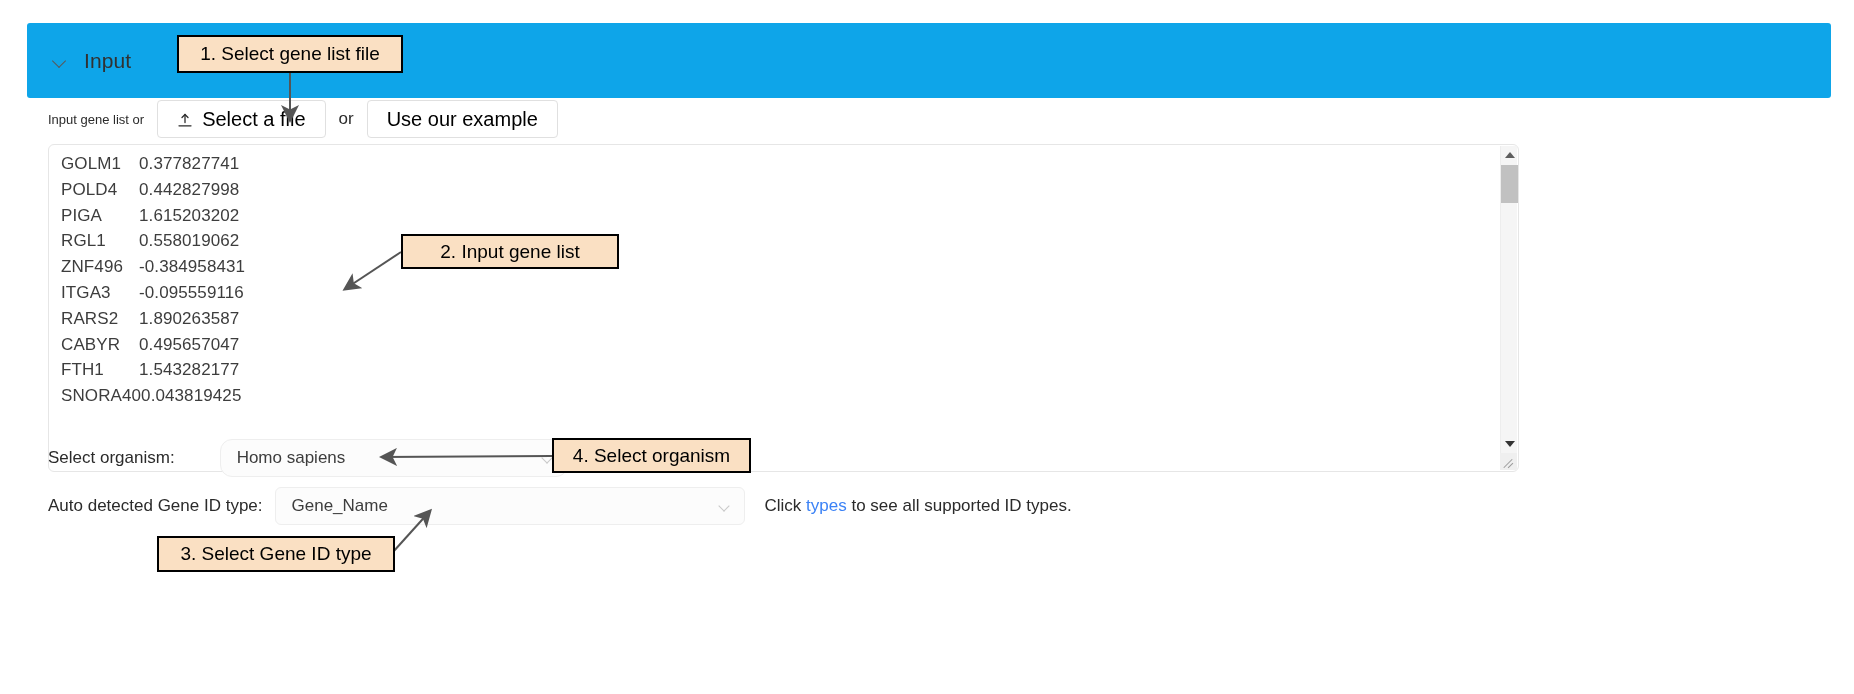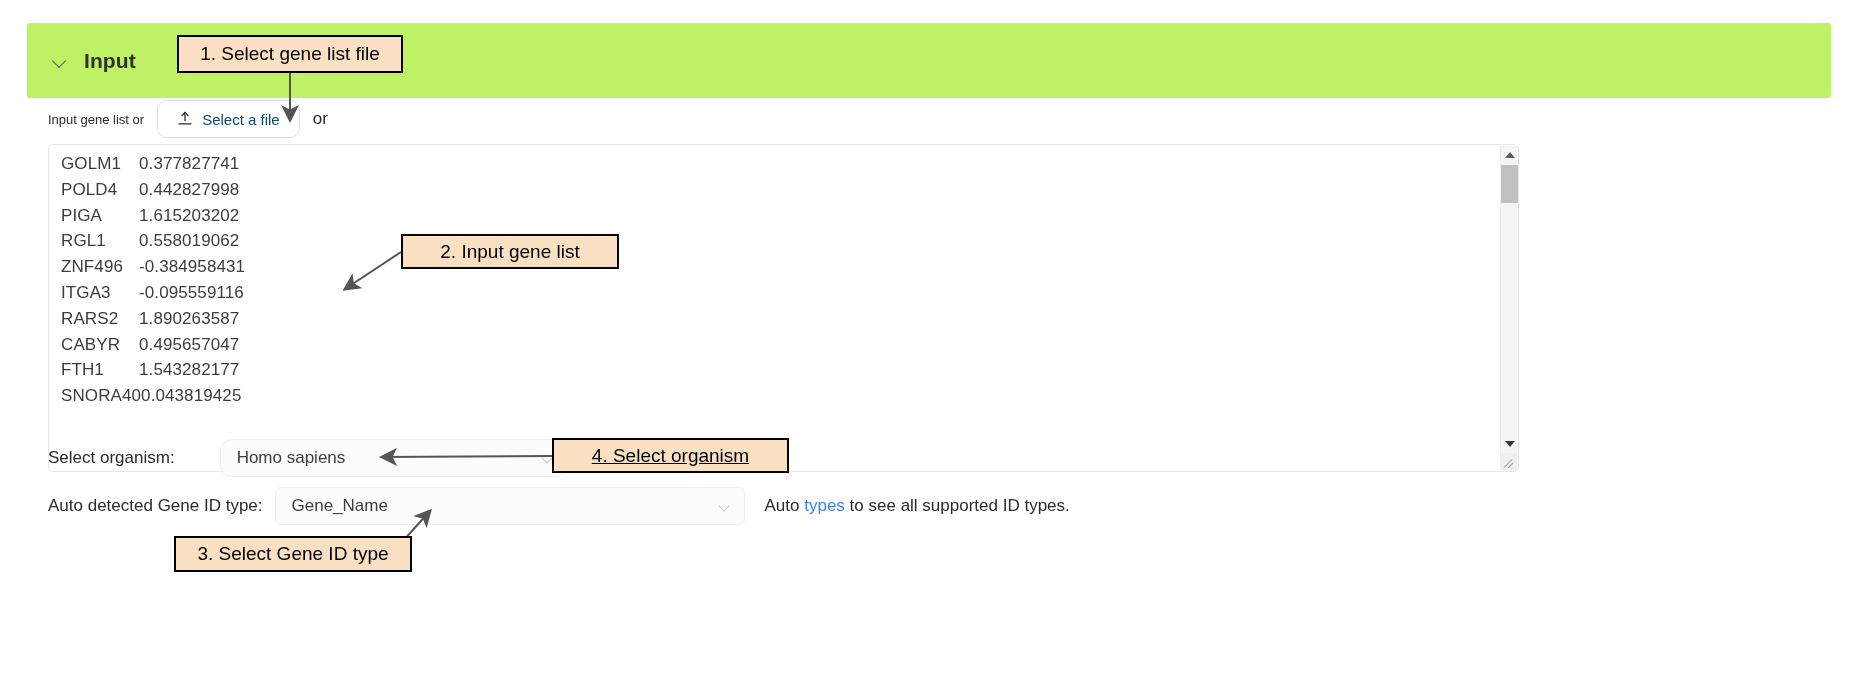--- a/index.html
+++ b/index.html
@@ -16,23 +16,22 @@
     overflow: hidden;
   }
 
   
   .panel-header {
     position: absolute;
     left: 27px;
     top: 23px;
     width: 1804px;
     height: 75px;
-    background: #bef264;
+    background: #0ea5e9;
     border-radius: 3px;
-    font-weight: bold;
   }
   .panel-header-inner {
     display: flex;
     align-items: center;
     height: 100%;
     padding-left: 25px;
     box-sizing: border-box;
   }
   .chevron {
     width: 16px;
@@ -69,23 +68,23 @@
     align-items: center;
   }
   .file-row-label {
     font-size: 13px;
     color: #2b2b2b;
     margin-right: 13px;
   }
   .btn {
     background: #ffffff;
     border: 1px solid #e0e0e0;
-    border-radius: 10px;
-    font-size: 15px;
-    color: #0c4a6e;
+    border-radius: 4px;
+    font-size: 20px;
+    color: #000000;
     height: 38px;
     display: inline-flex;
     align-items: center;
     justify-content: center;
     padding: 0 19px;
     box-sizing: border-box;
     font-family: "Liberation Sans", sans-serif;
     cursor: pointer;
     white-space: nowrap;
   }
@@ -257,22 +256,22 @@
     align-items: center;
     justify-content: center;
     font-size: 19px;
     color: #000000;
     box-sizing: border-box;
     white-space: nowrap;
     z-index: 20;
   }
   .callout-1 { left: 177px; top: 35px;  width: 226px; height: 38px; }
   .callout-2 { left: 401px; top: 234px; width: 218px; height: 35px; }
-  .callout-3 { left: 174px; top: 536px; width: 238px; height: 36px; }
-  .callout-4 { left: 552px; top: 438px; width: 237px; height: 35px; text-decoration: underline; }
+  .callout-3 { left: 157px; top: 536px; width: 238px; height: 36px; }
+  .callout-4 { left: 552px; top: 438px; width: 199px; height: 35px; }
 
   .anno-svg {
     position: absolute;
     left: 0; top: 0;
     width: 1854px;
     height: 694px;
     pointer-events: none;
     z-index: 19;
   }
 </style>
@@ -295,20 +294,23 @@
         <path d="M8 1.5 L8 9.5" stroke="#2b2b2b" stroke-width="1.3" fill="none" stroke-linecap="round"></path>
         <path d="M5 4.5 L8 1.5 L11 4.5" stroke="#2b2b2b" stroke-width="1.3" fill="none" stroke-linecap="round" stroke-linejoin="round"></path>
         <path d="M2 12.8 L14 12.8" stroke="#2b2b2b" stroke-width="1.3" fill="none" stroke-linecap="round"></path>
       </svg>
     </span>
     <span>Select a file</span>
   </button>
 
   <span class="or-text">or</span>
 
+  <button class="btn">
+    <span>Use our example</span>
+  </button>
 </div>
 
 <div class="gene-box">
   <div class="gene-text" id="gene-text"><span class="gene-line"><span class="gene-name">GOLM1</span><span>0.377827741</span></span><span class="gene-line"><span class="gene-name">POLD4</span><span>0.442827998</span></span><span class="gene-line"><span class="gene-name">PIGA</span><span>1.615203202</span></span><span class="gene-line"><span class="gene-name">RGL1</span><span>0.558019062</span></span><span class="gene-line"><span class="gene-name">ZNF496</span><span>-0.384958431</span></span><span class="gene-line"><span class="gene-name">ITGA3</span><span>-0.095559116</span></span><span class="gene-line"><span class="gene-name">RARS2</span><span>1.890263587</span></span><span class="gene-line"><span class="gene-name">CABYR</span><span>0.495657047</span></span><span class="gene-line"><span class="gene-name">FTH1</span><span>1.543282177</span></span><span class="gene-line"><span class="gene-name">SNORA40</span><span>0.043819425</span></span></div>
 
   <div class="scrollbar">
     <div class="sb-arrow up">
         <span class="tri up"></span>
       </div>
     <div class="sb-thumb"></div>
@@ -326,21 +328,21 @@
     <span class="caret"></span>
   </div>
 </div>
 
 <div class="sel-row sel-row-idtype">
   <span class="sel-label">Auto detected Gene ID type:</span>
   <div class="select select-idtype">
     <span class="val">Gene_Name</span>
     <span class="caret"></span>
   </div>
-  <span class="hint"><span>Auto </span><a href="#">types</a><span> to see all supported ID types.</span></span>
+  <span class="hint"><span>Click </span><a href="#">types</a><span> to see all supported ID types.</span></span>
 </div>
 
 <svg class="anno-svg" viewBox="0 0 1854 694">
   <defs>
     <marker id="ah" markerWidth="9" markerHeight="9" refX="7.5" refY="4.5" orient="auto">
       <path d="M0,0 L9,4.5 L0,9 L2.2,4.5 Z" fill="#555555"></path>
     </marker>
   </defs>
 
   <path d="M290,73 L290,120" stroke="#555555" stroke-width="2" fill="none" marker-end="url(#ah)"></path>

